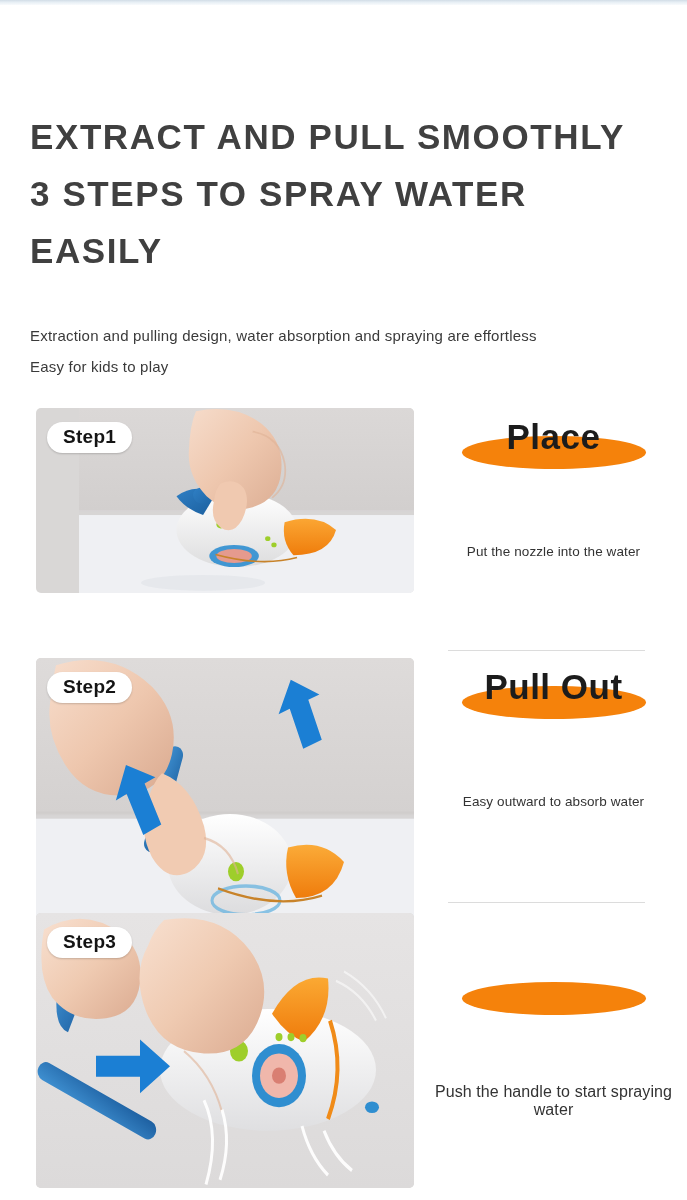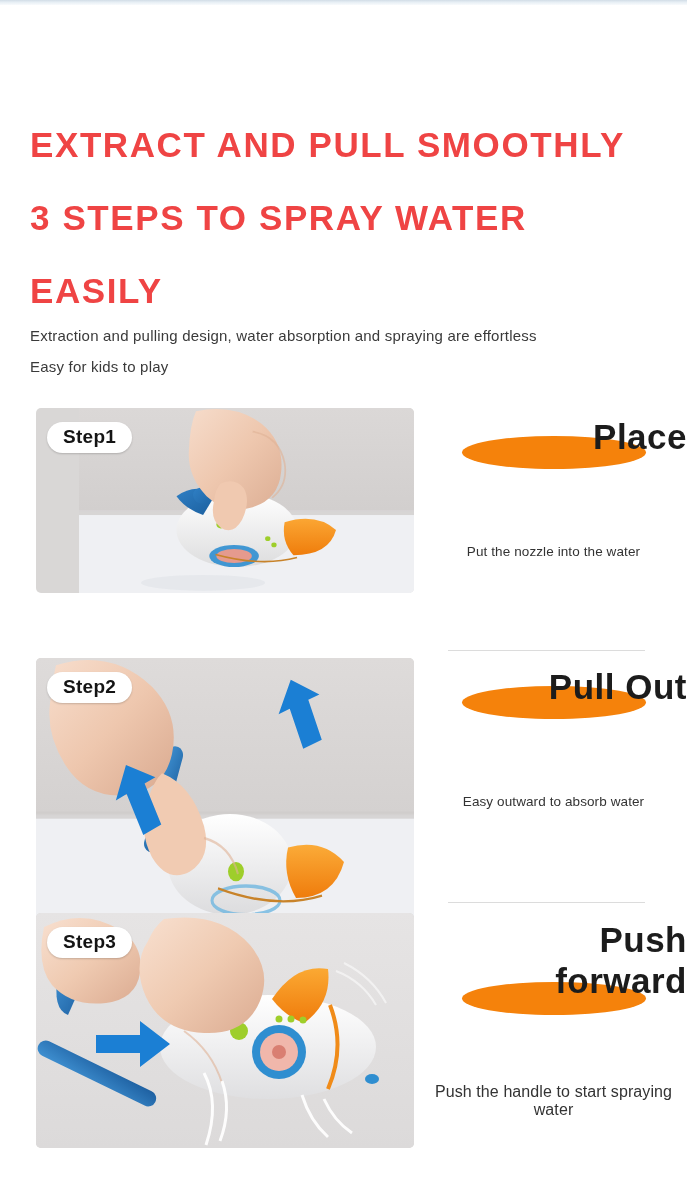--- a/index.html
+++ b/index.html
@@ -14,22 +14,22 @@
   
   .top-seam{
     position:absolute; left:0; top:0; width:687px; height:5px;
     background:linear-gradient(180deg,#c9d6e2 0%,#e3ecf3 45%,#f7fafc 100%);
     opacity:.85;
   }
 
   
   .headline{
     position:absolute; left:30px; top:108px; width:640px;
-    font-size:35px; line-height:73px; font-weight:700;
-    letter-spacing:1.6px; color:#ef4444; text-transform:uppercase;
+    font-size:35px; line-height:57px; font-weight:700;
+    letter-spacing:1.6px; color:#404040; text-transform:uppercase;
     white-space:pre-line;
   }
   .subtitle{
     position:absolute; left:30px; top:300px; width:640px;
     font-size:15px; line-height:31px; color:#3a3a3a; letter-spacing:.2px;
     white-space:pre-line;
     margin-top:20px;
   }
 
   
@@ -53,21 +53,21 @@
   
   .side{ position:absolute; left:420px; top:0; width:267px; }
   .title-wrap{ position:relative; text-align:center; }
   .ellipse{
     position:absolute; left:50%; transform:translateX(-50%);
     background:#f5820b; border-radius:50%;
   }
   .big-title{
     position:relative; z-index:2;
     font-size:35px; font-weight:700; color:#1c1c1c;
-    letter-spacing:.5px; line-height:41px; text-align:right;
+    letter-spacing:.5px; line-height:41px; text-align:center;
     white-space:pre-line;
   }
   .caption{
     position:absolute; left:0; width:267px; text-align:center;
     font-size:13.5px; color:#333; letter-spacing:.1px;margin-top:48px;
   }
   .divider{
     position:absolute; height:1px;
     background:#dcdcdc;
   }
@@ -208,21 +208,21 @@
         <div class="big-title" style="padding-top:8px;">Pull Out</div>
       </div>
       <div class="caption" style="top:88px;">Easy outward to absorb water</div>
     </div>
   </div>
 
   <div class="divider" style="left:448px;top:902px;width:197px;"></div>
 
   <div class="step-row" style="top:913px;">
 
-    <div class="photo" style="height:235px;">
+    <div class="photo" style="height:275px;">
       <svg class="photo-canvas" viewBox="0 0 378 235" preserveAspectRatio="none">
         <defs>
           <linearGradient id="bg3" x1="0" y1="0" x2="0" y2="1">
             <stop offset="0" stop-color="#e6e4e4"></stop>
               <stop offset="1" stop-color="#dcdada"></stop>
           </linearGradient>
           <linearGradient id="skin3" x1="0" y1="0" x2="1" y2="1">
             <stop offset="0" stop-color="#f8e0d0"></stop>
               <stop offset=".5" stop-color="#efcab1"></stop>
             <stop offset="1" stop-color="#dbab91"></stop>
@@ -276,20 +276,18 @@
         </g>
 
         <path d="M60 136 l0 -14 l44 0 l0 -14 l30 23 l-30 23 l0 -14 l-44 0 z" fill="#1b7fd4"></path>
       </svg>
       <div class="badge">Step3</div>
     </div>
 
     <div class="side">
       <div class="title-wrap" style="height:110px;">
         <div class="ellipse" style="width:184px;height:33px;top:69px;"></div>
-        <div class="big-title" style="padding-top:6px;">Push
-forward</div>
       </div>
       <div class="caption" style="top:122px;font-size:16px;">Push the handle to start spraying water</div>
     </div>
   </div>
 
 </div>
 
 </body></html>

